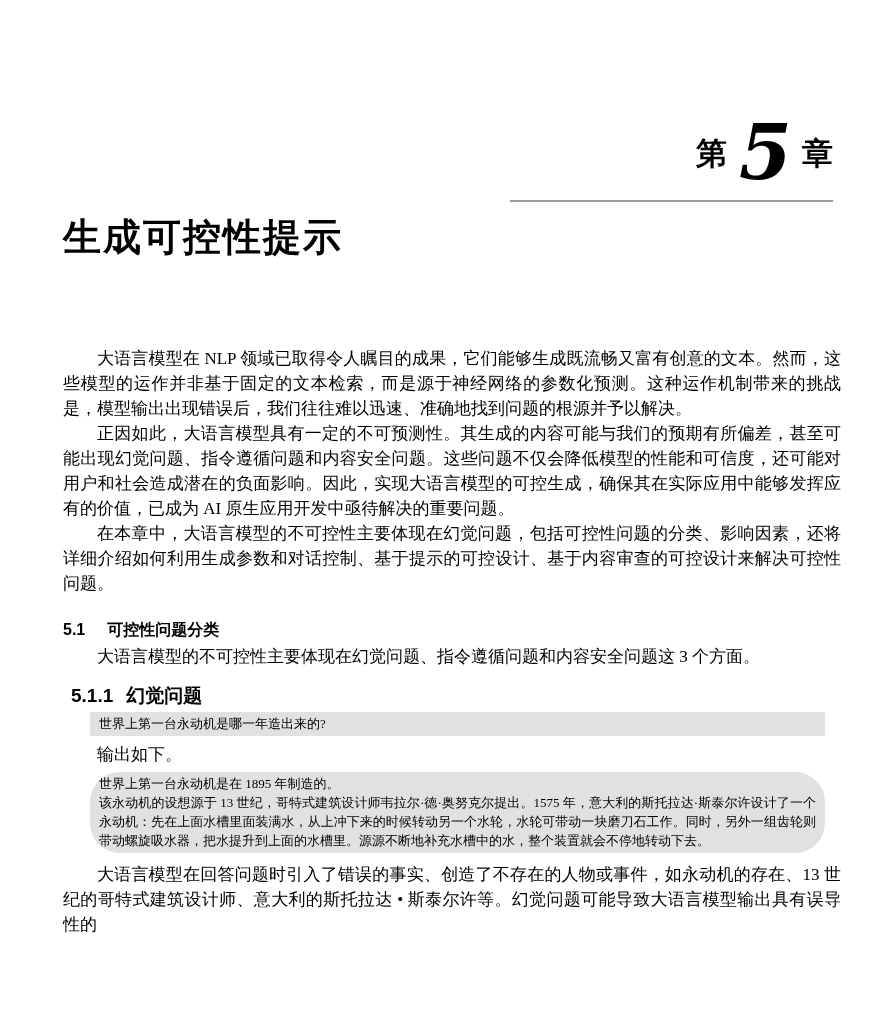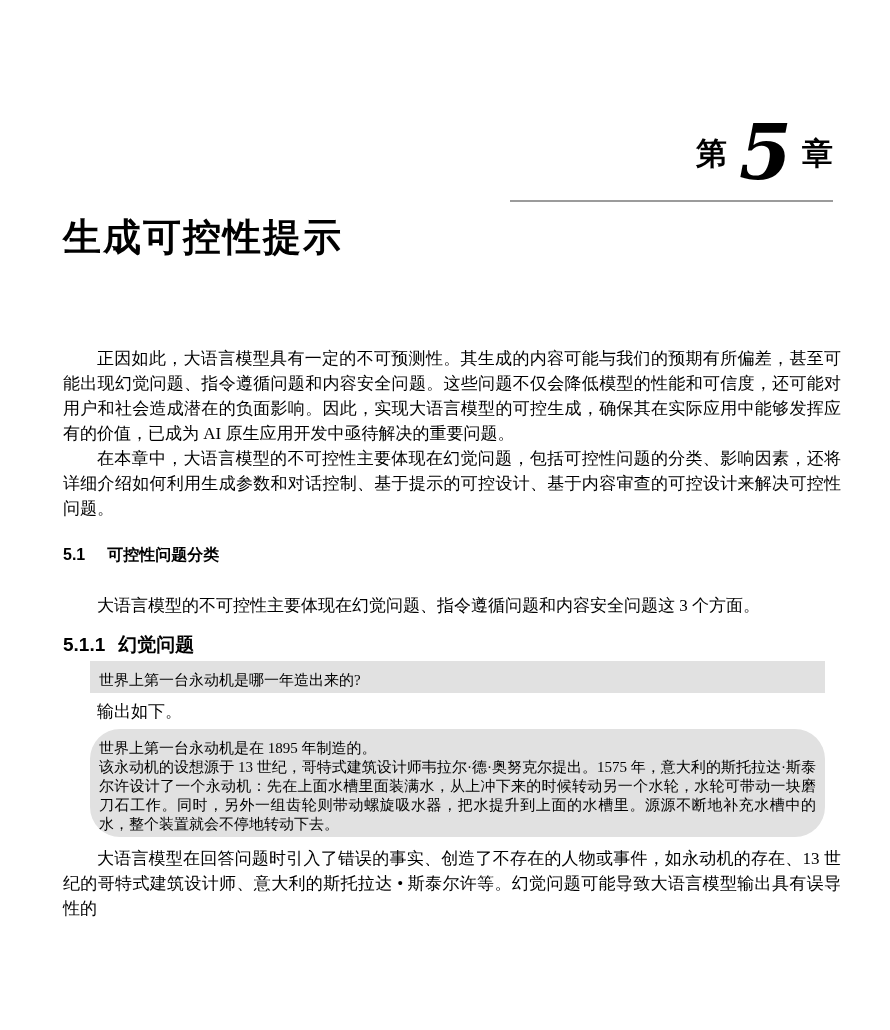--- a/index.html
+++ b/index.html
@@ -75,30 +75,30 @@
     line-height: 28px;
   }
   .section-h2 .sec-num { margin-right: 22px; }
   .section-h3 {
     margin: 15px 0 0;
     font-family: "Liberation Sans", "DejaVu Sans", sans-serif;
     font-weight: bold;
     font-size: 19px;
     line-height: 24px;
   }
-  .section-h3 .sec-num { margin-right: 13px; }
-  .after-h2 { margin-top: 24px; }
+  .section-h3 .sec-num { margin-right: 13px; margin-left: 8px; }
+  .after-h2 { }
   .after-h3 { margin-top: 16px; }
   
   .code-block {
     box-sizing: border-box;
     margin: 4px 16px 0 27px;
     background: #e1e1e1;
-    padding: 10px 9px 3px;
-    font-size: 15px;
+    padding: 2px 9px 3px;
+    font-size: 13px;
     line-height: 19px;
     text-align: justify;
   }
   .code-line { margin: 0; }
   .output-label { margin-top: 6px; }
   .block-gap { margin-top: 5px; border-radius: 30px; }
   .closing-para { margin-top: 9px; }
 </style>
 </head>
 <body>
@@ -110,20 +110,21 @@
       <span class="chapter-affix">第</span>
       <span class="chapter-number">5</span>
       <span class="chapter-affix">章</span>
     </div>
     <div class="chapter-rule"></div>
     <h1 class="chapter-title">生成可控性提示</h1>
   </header>
 
   <main class="content">
 
+    <p class="body-para">大语言模型在 NLP 领域已取得令人瞩目的成果，它们能够生成既流畅又富有创意的文本。然而，这些模型的运作并非基于固定的文本检索，而是源于神经网络的参数化预测。这种运作机制带来的挑战是，模型输出出现错误后，我们往往难以迅速、准确地找到问题的根源并予以解决。</p>
     <p class="body-para">正因如此，大语言模型具有一定的不可预测性。其生成的内容可能与我们的预期有所偏差，甚至可能出现幻觉问题、指令遵循问题和内容安全问题。这些问题不仅会降低模型的性能和可信度，还可能对用户和社会造成潜在的负面影响。因此，实现大语言模型的可控生成，确保其在实际应用中能够发挥应有的价值，已成为 AI 原生应用开发中亟待解决的重要问题。</p>
     <p class="body-para">在本章中，大语言模型的不可控性主要体现在幻觉问题，包括可控性问题的分类、影响因素，还将详细介绍如何利用生成参数和对话控制、基于提示的可控设计、基于内容审查的可控设计来解决可控性问题。</p>
 
     <h2 class="section-h2"><span class="sec-num">5.1</span><span>可控性问题分类</span></h2>
 
     <p class="body-para after-h2">大语言模型的不可控性主要体现在幻觉问题、指令遵循问题和内容安全问题这 3 个方面。</p>
 
     <h3 class="section-h3"><span class="sec-num">5.1.1</span><span>幻觉问题</span></h3>
 
 

